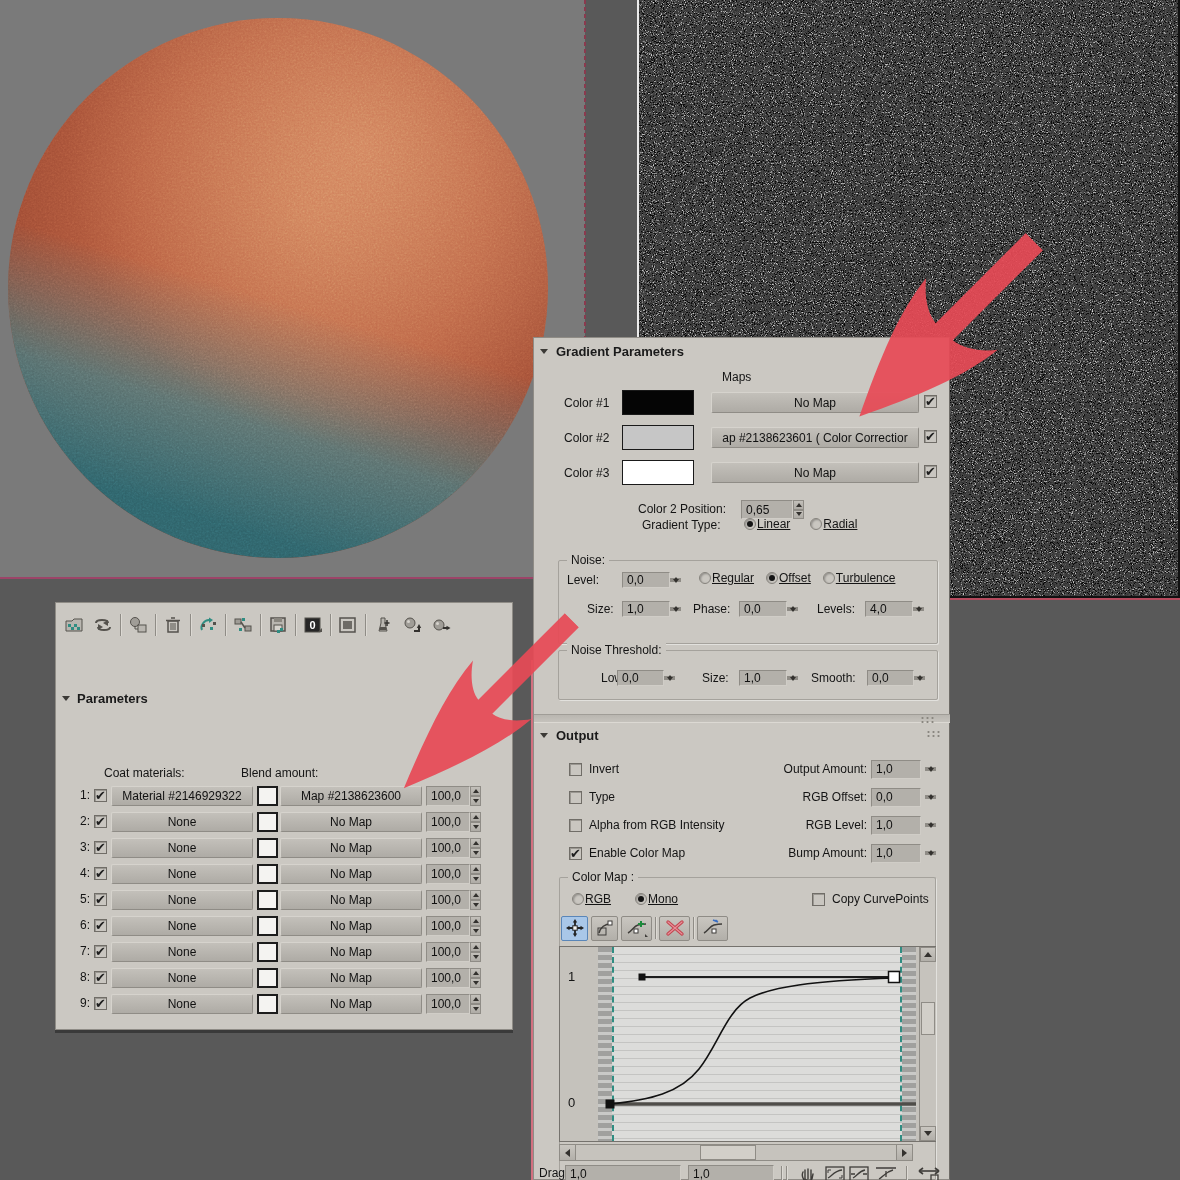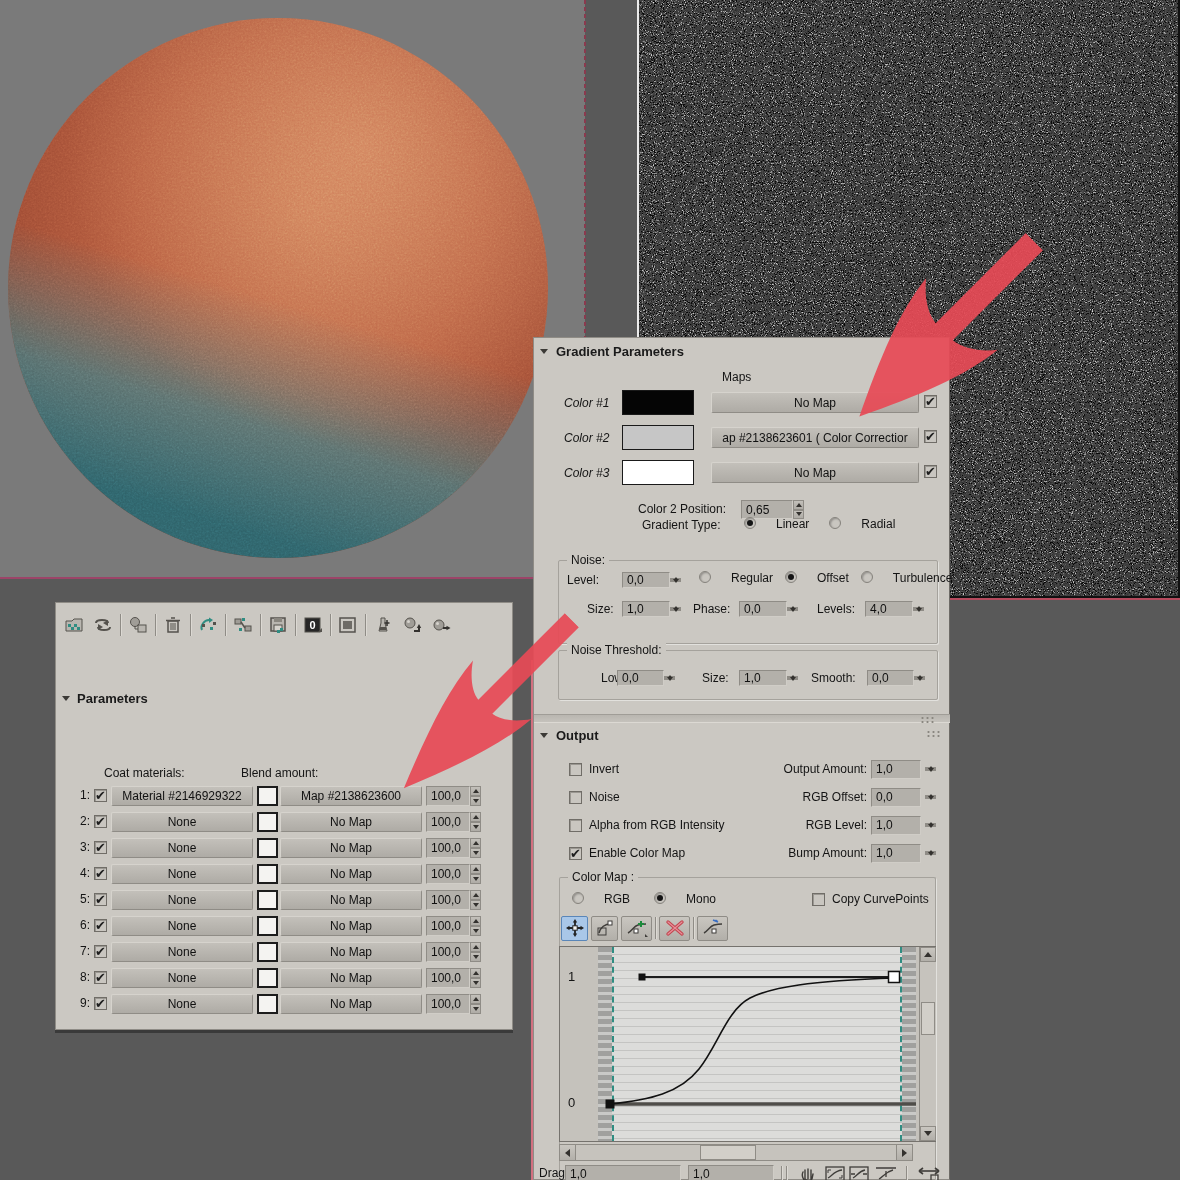--- a/index.html
+++ b/index.html
@@ -45,21 +45,21 @@
   .spin i.dn::after { border-top:4px solid #33312e; }
   .cb {
     width:13px; height:13px; background:#c9c6c0; border:1px solid #706d67;
     box-shadow: inset 1px 1px 0 #9a9791; font-size:13px; line-height:11px; color:#1c1c1c;
     display:inline-block; text-align:center; overflow:visible; flex:none;
   }
   .radio { width:12px; height:12px; border-radius:50%; background:#c9c6c0;
     border:1px solid #85827c; box-shadow:inset 1px 1px 2px rgba(0,0,0,.28); position:relative; flex:none; }
   .radio.sel::after { content:''; position:absolute; left:50%; top:50%; transform:translate(-50%,-50%);
     width:6px; height:6px; border-radius:50%; background:#141414; }
-  .radio-opt { display:flex; gap:20px; }
+  .radio-opt { display:flex; align-items:center; gap:1px;text-decoration:underline; }
   .rollout-title { font-weight:bold; font-size:13px; color:#1a1a1a; }
   .tri-open { width:0; height:0; border-left:4px solid transparent; border-right:4px solid transparent;
     border-top:5px solid #3c3a36; display:inline-block; }
   .group { border:1px solid #a5a29c; border-radius:2px; box-shadow:1px 1px 0 rgba(255,255,255,.45); }
   .group-label { position:absolute; top:-8px; left:8px; background:#cbc8c2; padding:0 4px; }
   .grip { width:16px; height:8px;
     background-image: radial-gradient(#8a8780 1px, rgba(0,0,0,0) 1.3px);
     background-size:5px 4px; }
   .sep-v { width:1px; height:22px; background:#8f8c86; box-shadow:1px 0 0 #dcd9d3; flex:none; }
   .ticon { width:24px; height:24px; display:flex; align-items:center; justify-content:center; flex:none; }
@@ -90,21 +90,21 @@
   .coat-row .map-btn { position:absolute; left:224px; top:0; width:142px; height:20px; }
   .coat-row .spinner { position:absolute; left:370px; top:0; height:20px; }
   .coat-row .field { width:44px; }
 
   
   #right-panel { left:533px; top:337px; width:417px; height:843px; border-right:1px solid #6e6b66; }
   #gp-title-row { left:6px; top:6px; display:flex; align-items:center; gap:8px; }
   #maps-label { left:188px; top:32px; }
   #grad-rows { left:0; top:52px; width:417px; position:absolute; }
   .grad-row { position:relative; height:26px; margin-bottom:9px; }
-  .grad-row .g-label { position:absolute; left:30px; top:6px;font-style:italic; }
+  .grad-row .g-label { position:absolute; left:30px; top:6px; }
   .grad-row .swatch { position:absolute; left:88px; top:0; width:72px; height:25px; border:1px solid #1a1a1a; }
   .grad-row .map-btn { position:absolute; left:177px; top:2px; width:208px; height:21px; }
   .grad-row .cb { position:absolute; left:390px; top:5px; }
   #c2pos-row { left:0; top:162px; width:417px; height:20px; }
   #c2pos-label { position:absolute; left:104px; top:2px; }
   #c2pos-spin { position:absolute; left:207px; top:0; height:19px; }
   #c2pos-spin .field { width:52px; }
   #gtype-row { left:0; top:179px; width:417px; height:18px; }
   #gtype-label { position:absolute; left:108px; top:1px; }
   #grad-type-opts { position:absolute; left:210px; top:0; display:flex; gap:20px; }
@@ -625,21 +625,21 @@
   </div>
   <span id="out-grip" class="abs grip"></span>
 
   <div id="out-cbs">
       <span class="out-cb">
     <span class="cb"></span>
     <span class="olabel">Invert</span>
   </span>
       <span class="out-cb">
     <span class="cb"></span>
-    <span class="olabel">Noise</span>
+    <span class="olabel">Type</span>
   </span>
       <span class="out-cb">
     <span class="cb"></span>
     <span class="olabel">Alpha from RGB Intensity</span>
   </span>
       <span class="out-cb">
     <span class="cb">✔</span>
     <span class="olabel">Enable Color Map</span>
   </span>
     </div>

